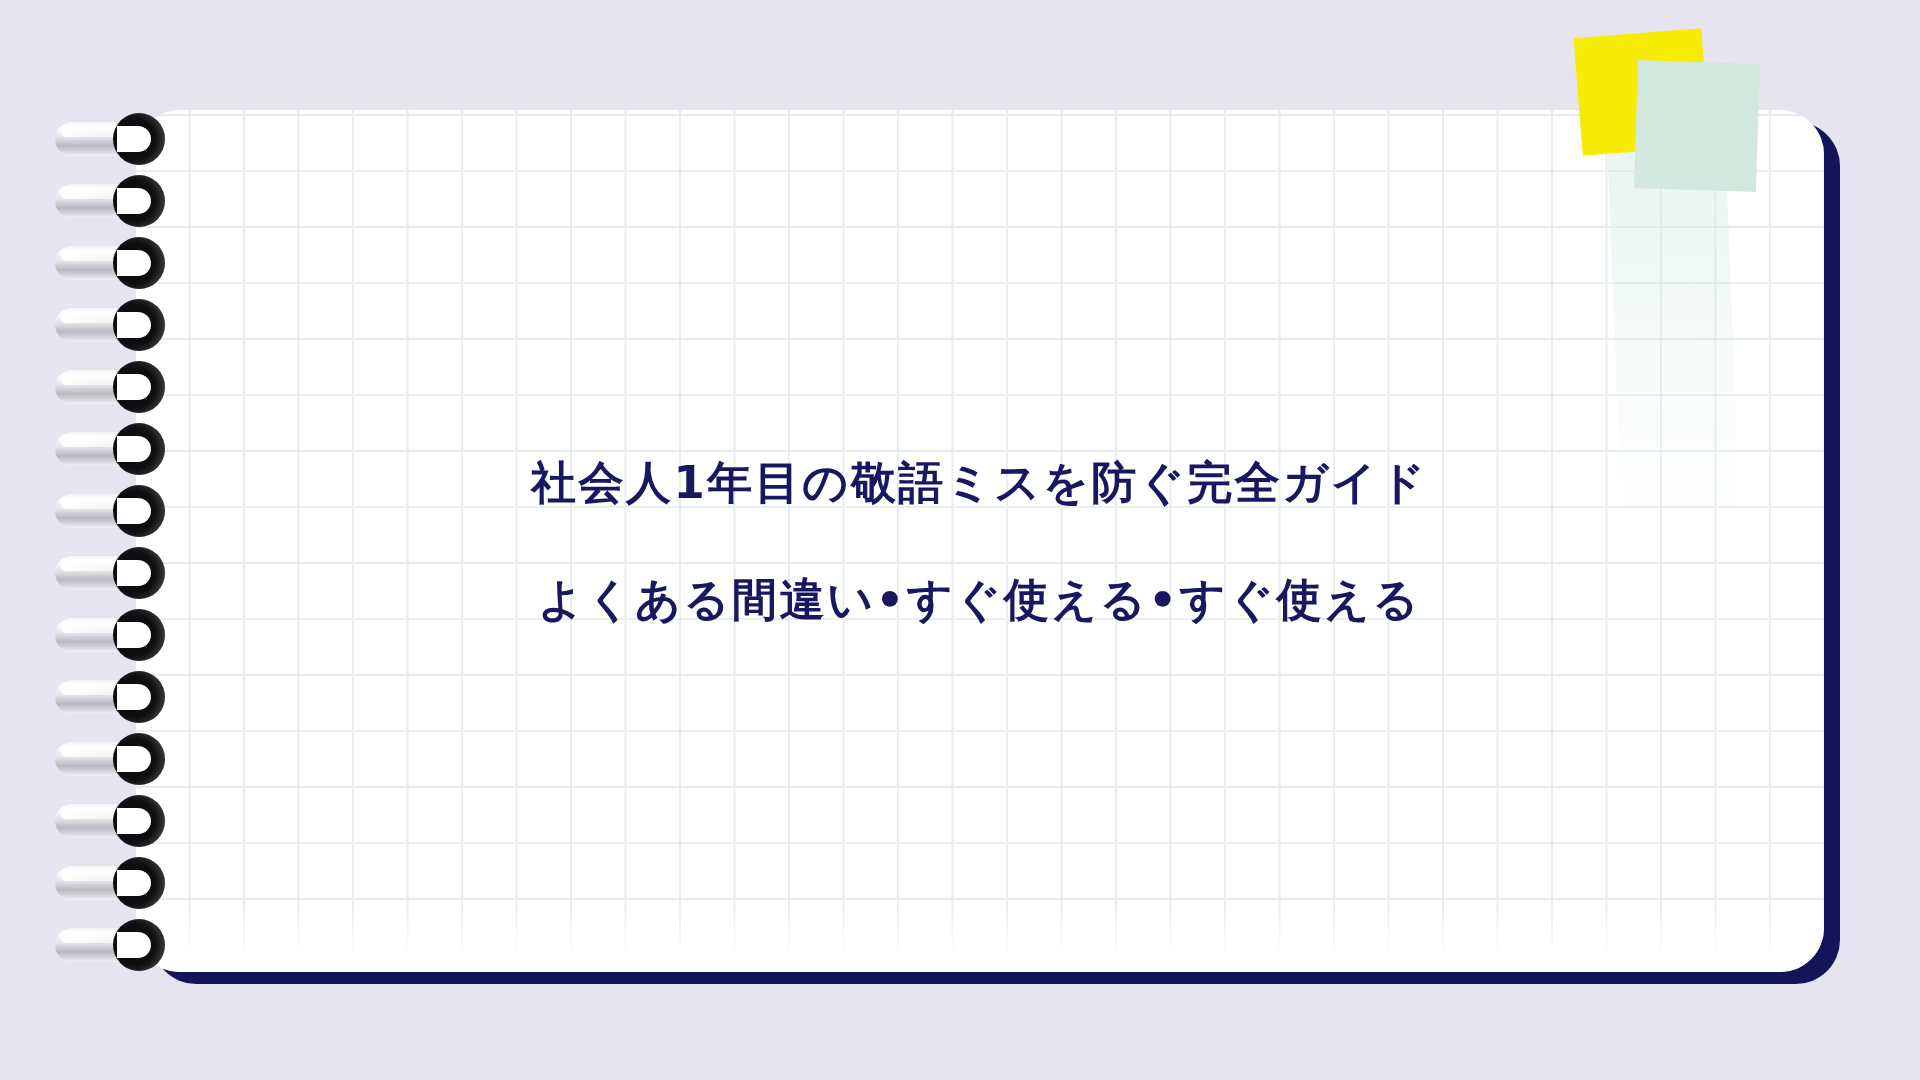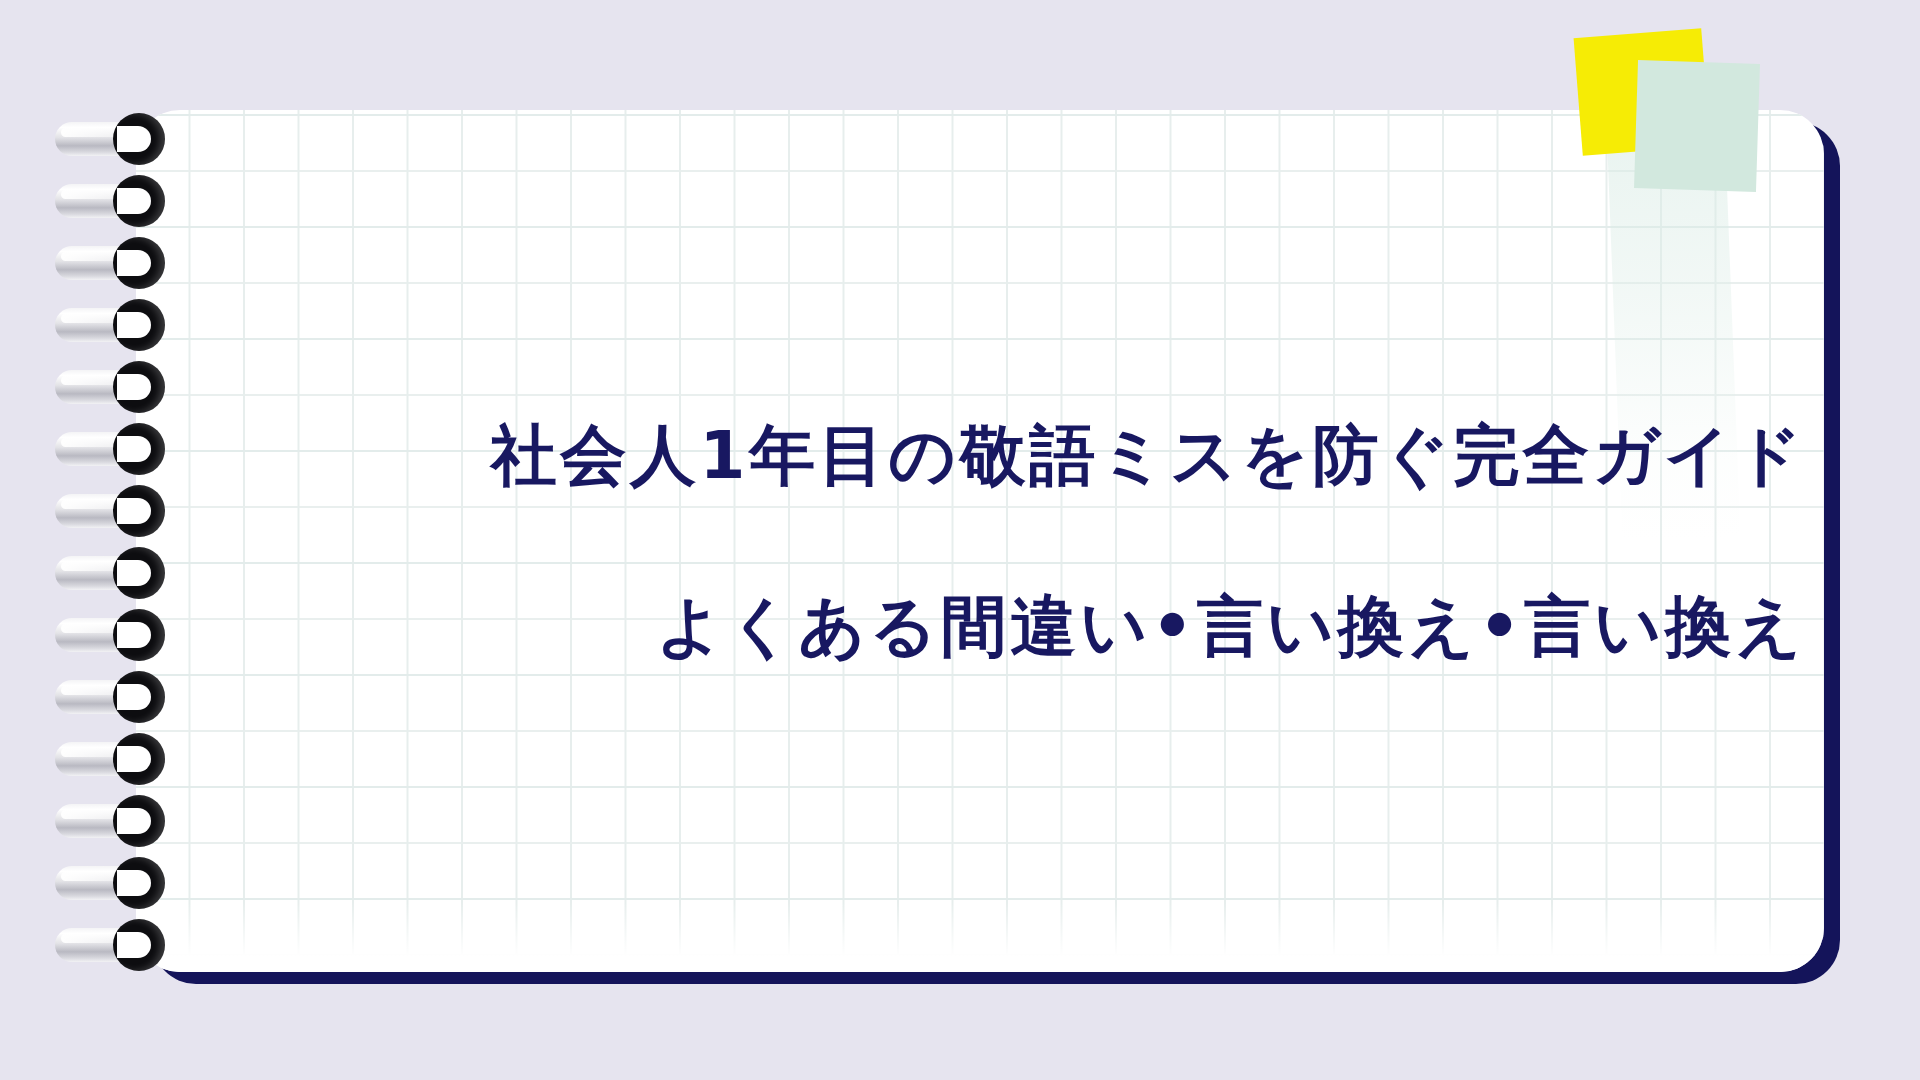--- a/index.html
+++ b/index.html
@@ -90,27 +90,27 @@
     transform: rotate(-2.2deg);
     transform-origin: top center;
     z-index: 3;
   }
 
   
   .headline {
     position: absolute;
     z-index: 6;
     left: 40px;
-    right: 18px;
+    right: 41px;
     top: 50%;
     transform: translateY(-50%);
-    text-align: right;
+    text-align: center;
     color: #181861;
     font-weight: 700;
-    font-size: 66px;
+    font-size: 45px;
     line-height: 1.30;
     letter-spacing: 0.055em;
     white-space: pre-line;
     font-family: "DejaVu Sans", "Liberation Sans", sans-serif;
   }
   .headline .ln { display: block; }
 
   
   .spiral {
     position: absolute;
@@ -203,21 +203,21 @@
   <div class="card-shadow"></div>
 
   <div class="card">
     <div class="grid-layer"></div>
     <div class="rule-layer"></div>
     <div class="tape-tail"></div>
     <div class="page-fade"></div>
 
     <div class="headline">
       <span class="ln">社会人1年目の敬語ミスを防ぐ完全ガイド</span>
-      <span class="ln">よくある間違い•言い換え•言い換え</span>
+      <span class="ln">よくある間違い•すぐ使える•すぐ使える</span>
     </div>
   </div>
 
   <div class="spiral" id="spiral">
       <div class="ring" style="top: 122px;">
         <div class="bar"></div>
         <div class="hook"></div>
       </div>
       <div class="ring" style="top: 184px;">
         <div class="bar"></div>

